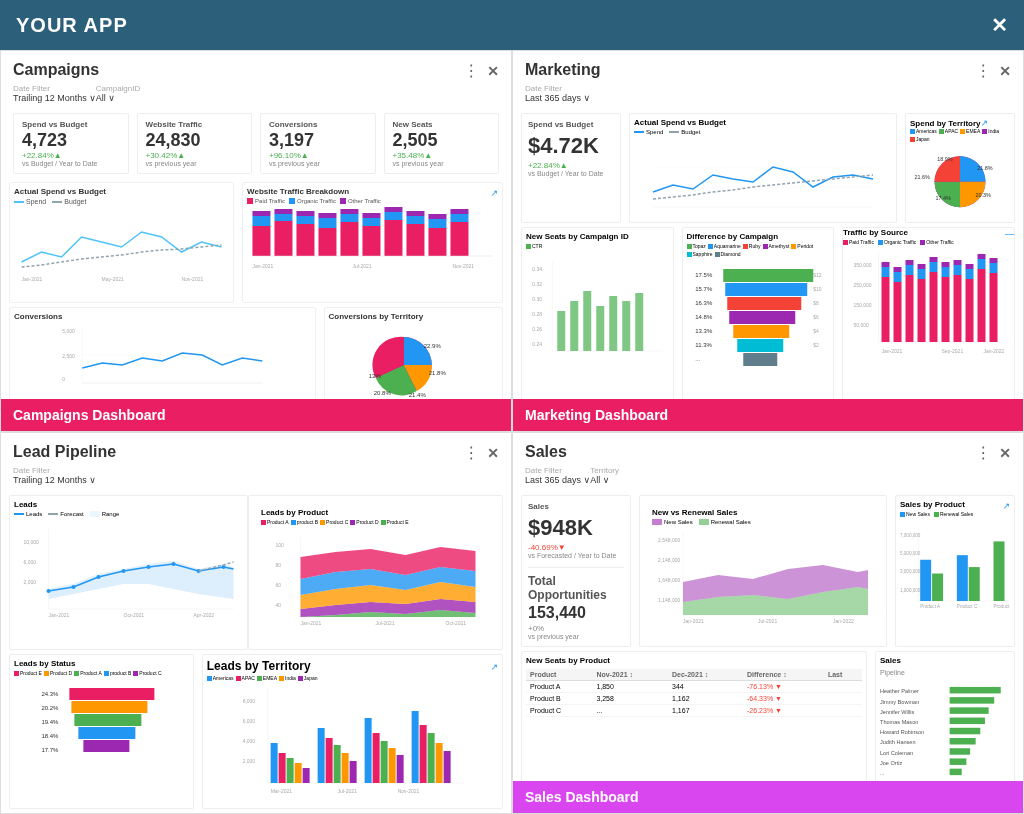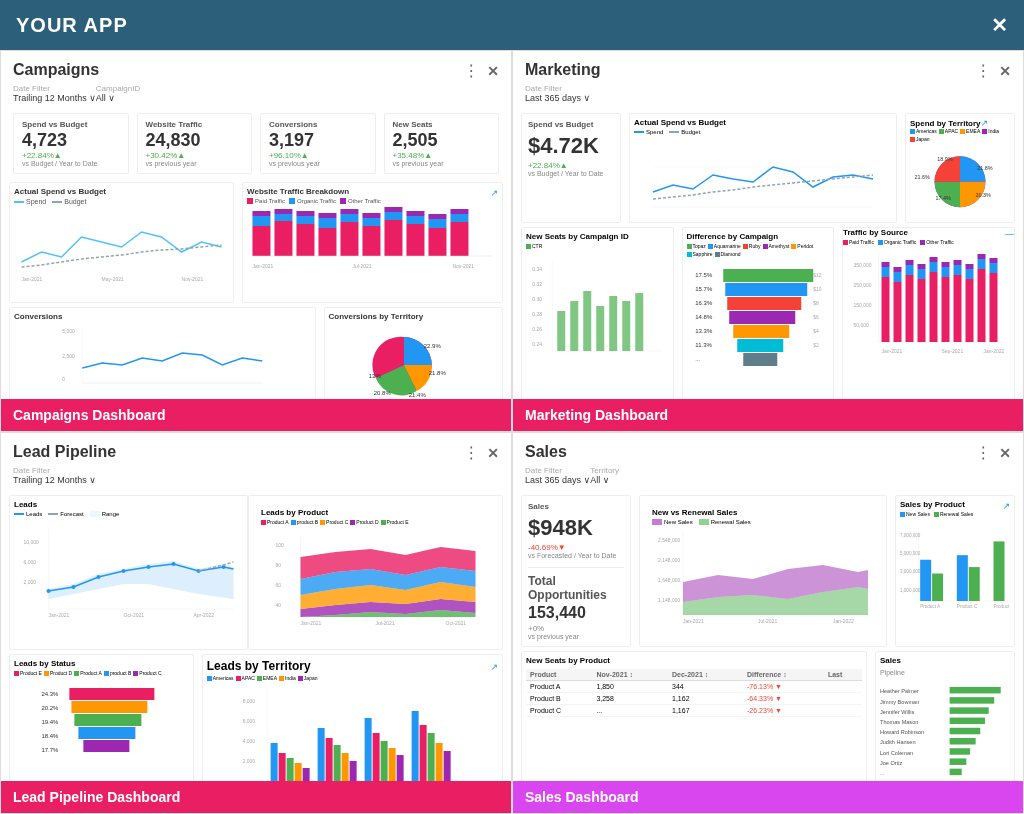--- a/index.html
+++ b/index.html
@@ -560,21 +560,20 @@
               <rect x="193" y="60" width="7" height="40" fill="#ff9800"></rect>
               <rect x="201" y="68" width="7" height="32" fill="#9c27b0"></rect>
               <text x="28" y="110" font-size="5" fill="#aaa">Mar-2021</text>
               <text x="95" y="110" font-size="5" fill="#aaa">Jul-2021</text>
               <text x="155" y="110" font-size="5" fill="#aaa">Nov-2021</text>
             </svg>
           </div>
         </div>
       </div>
 
-      <div class="label-strip" style="background:#e91e63">Lead Pipeline Dashboard</div>
     </div>
 
     <div class="dashboard-panel">
       <div class="panel-header">
         <span class="panel-title">Sales</span>
         <div class="panel-header-right">
           <span class="panel-dots">⋮</span>
           <span class="panel-close">✕</span>
         </div>
       </div>

